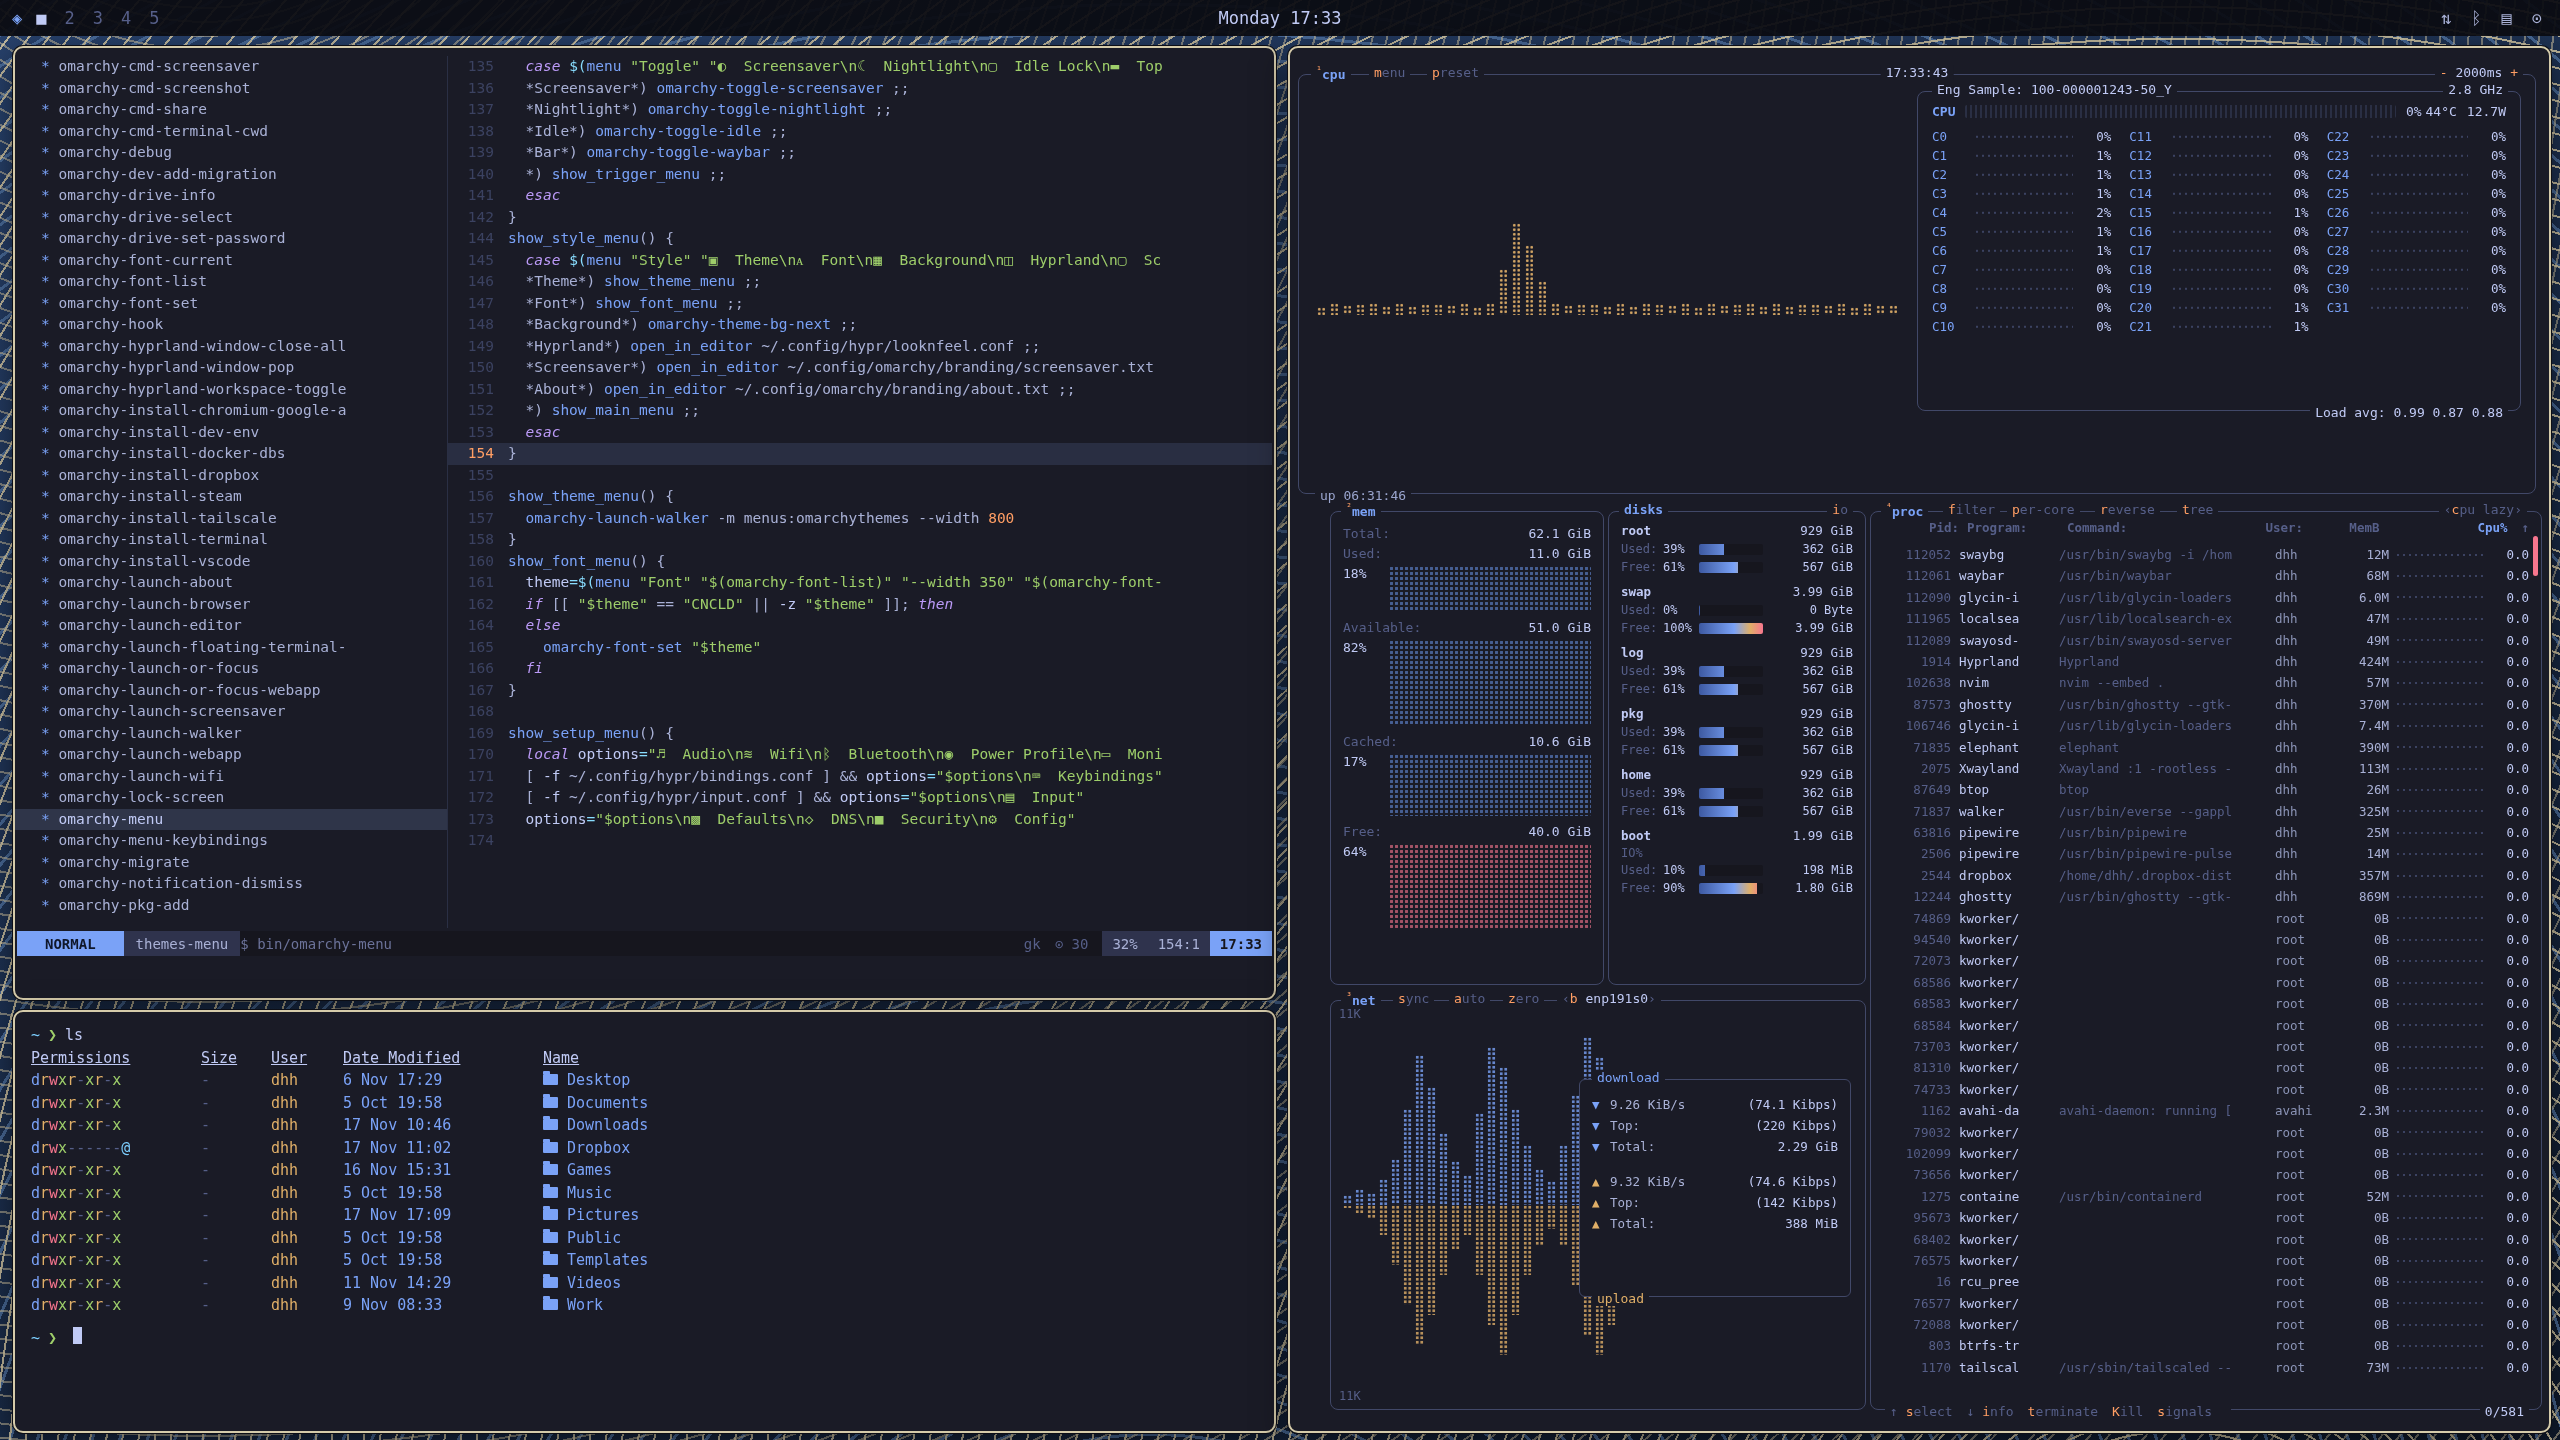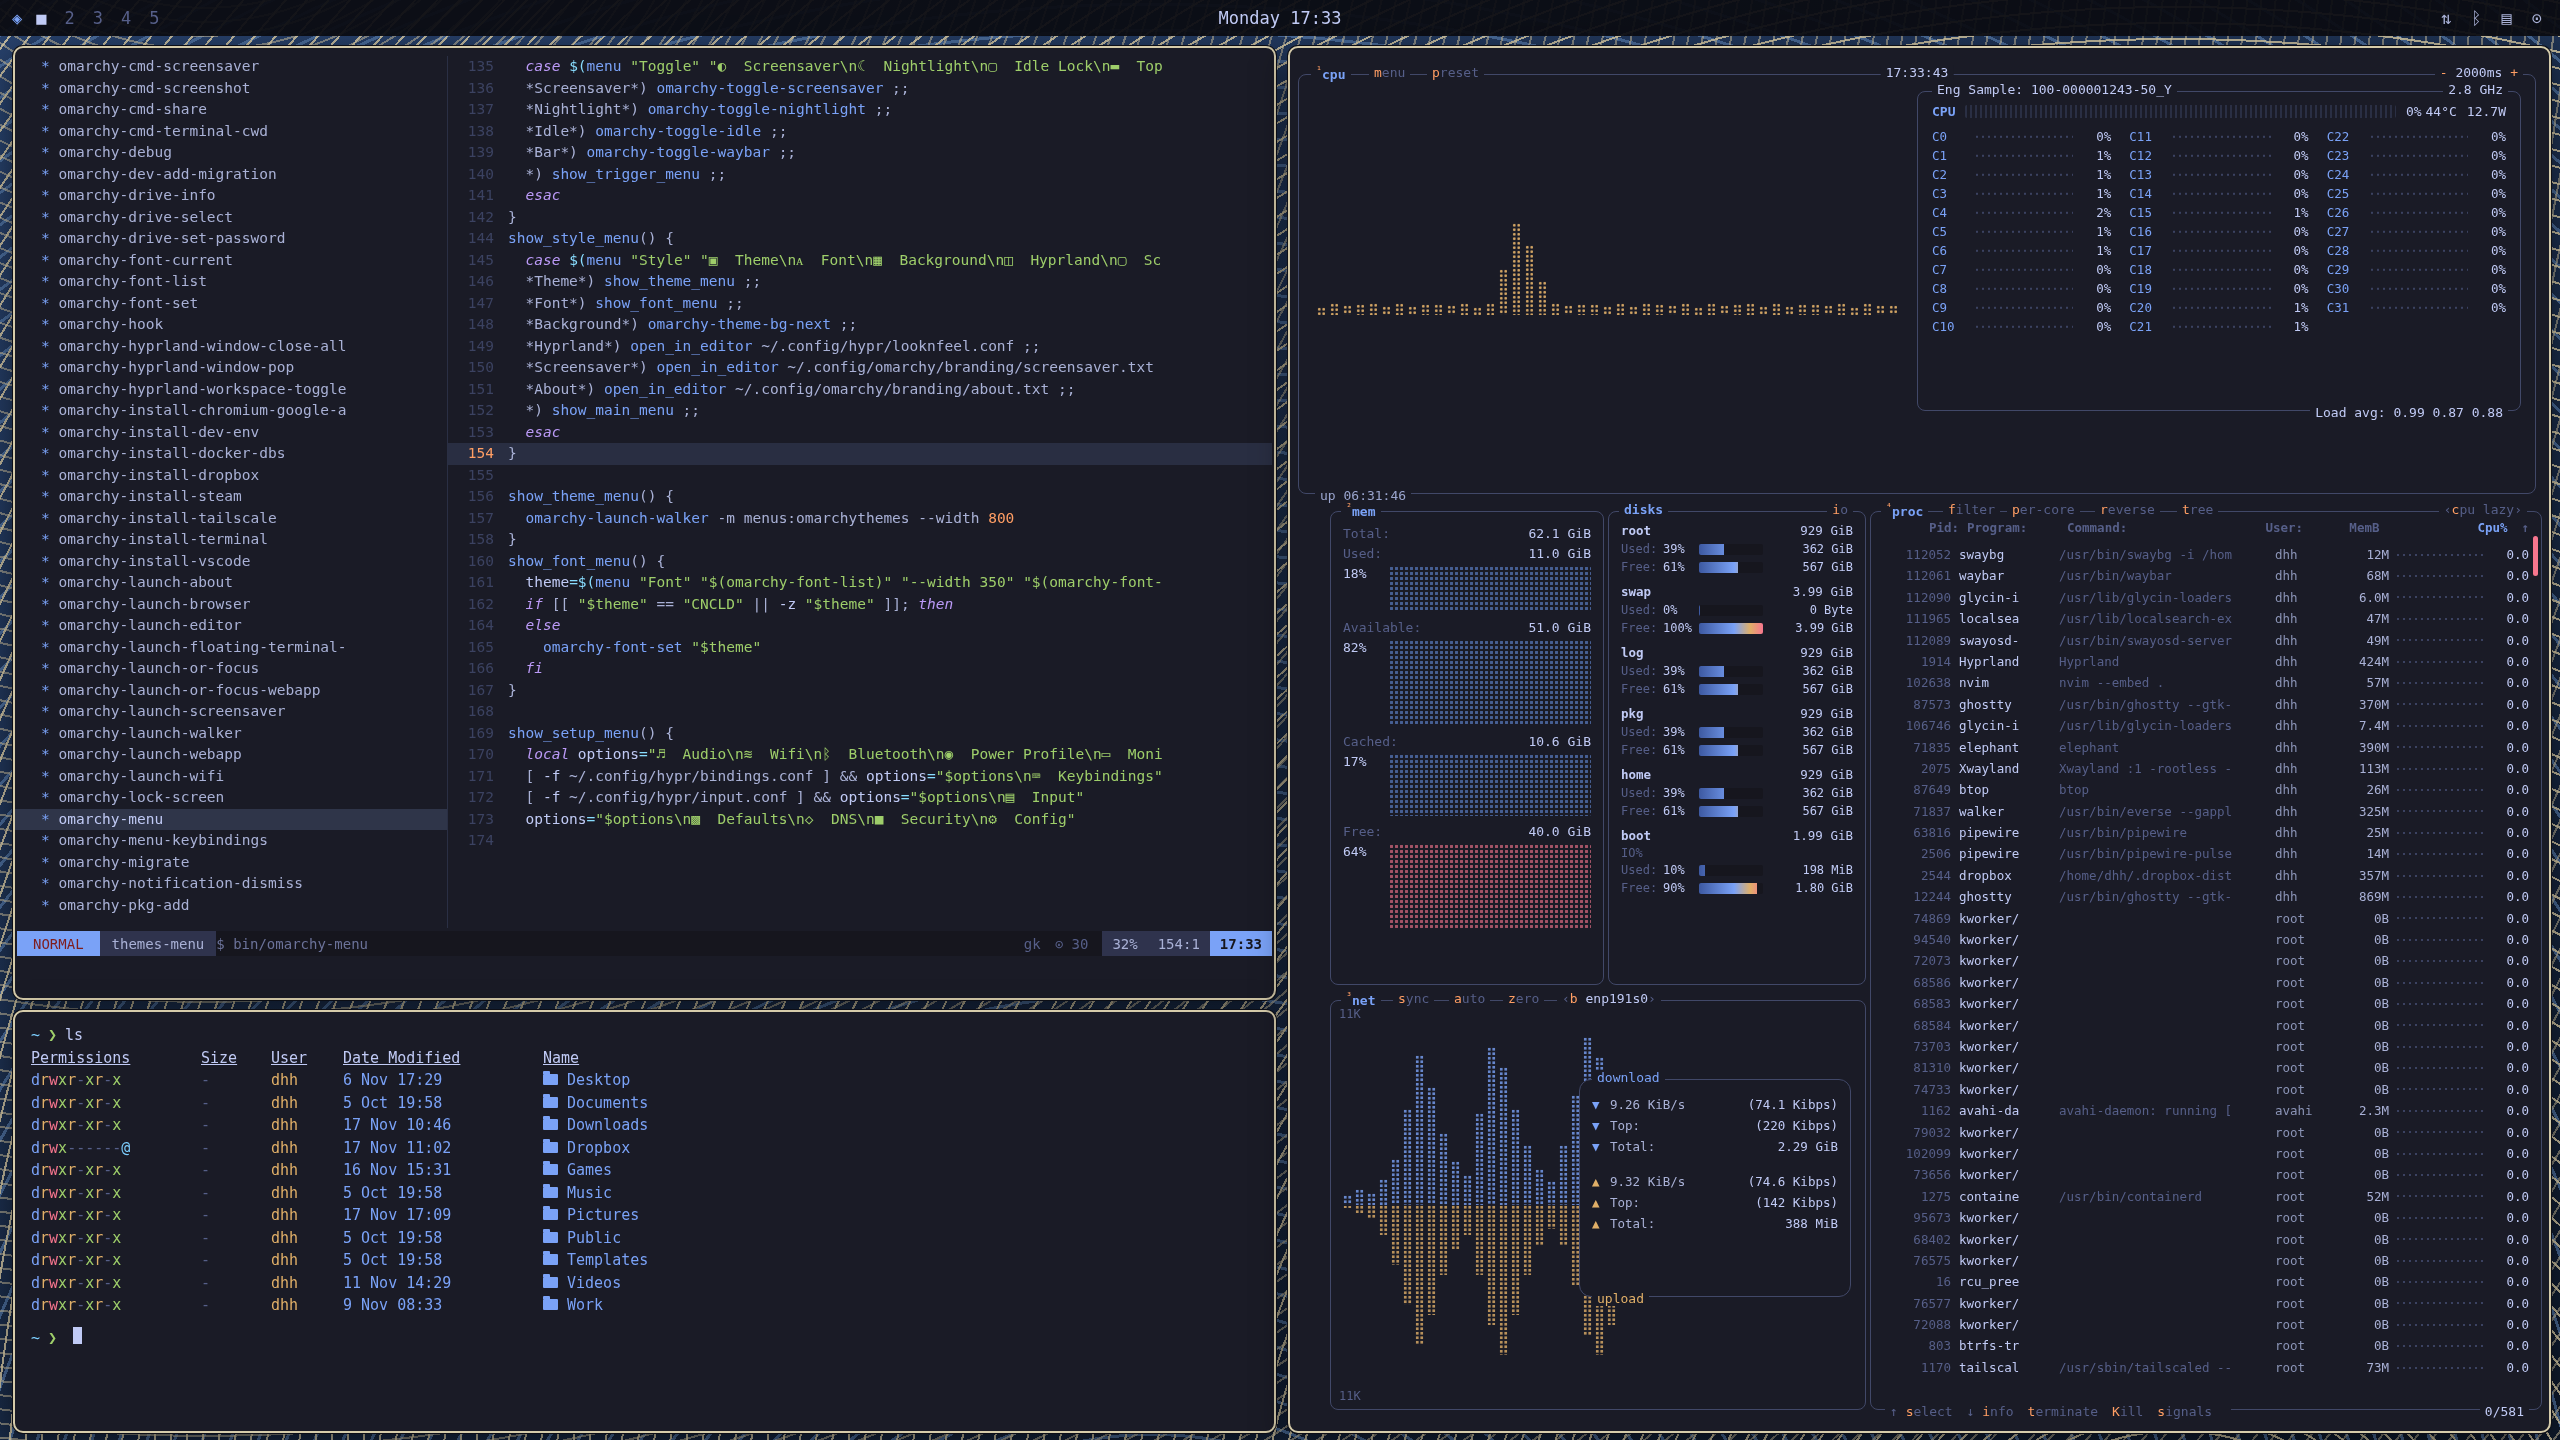--- a/index.html
+++ b/index.html
@@ -39,21 +39,21 @@
   .cl.hl .ln{color:#ff9e64}
   .tok-k{color:#bb9af7;font-style:italic}
   .tok-s{color:#9ece6a}
   .tok-f{color:#7aa2f7}
   .tok-o{color:#89ddff}
   .tok-p{color:#a9b1d6}
   .tok-v{color:#c0caf5}
   .tok-num{color:#ff9e64}
   #statusline{position:absolute;left:2px;right:2px;bottom:42px;height:25px;background:#16161e;
     display:flex;align-items:center;font-size:14px;color:#565f89}
-  #statusline .mode{background:#7aa2f7;color:#7f1d1d;font-weight:normal;padding:0 16px;height:100%;display:flex;align-items:center}
+  #statusline .mode{background:#7aa2f7;color:#0f172a;font-weight:bold;padding:0 28px;height:100%;display:flex;align-items:center}
   #statusline .ctx{background:#2f334d;color:#a9b1d6;padding:0 12px;height:100%;display:flex;align-items:center}
   #statusline .path{color:#6b7299;flex:1}
   #statusline .seg{margin-right:14px}
   #statusline .blk{background:#2f334d;color:#a9b1d6;padding:0 10px;height:100%;display:flex;align-items:center;margin:0}
   #statusline .clockblk{background:#7aa2f7;color:#16161e;font-weight:bold;padding:0 10px;height:100%;display:flex;align-items:center}
   
   #win-shell{left:13px;top:1010px;width:1259px;height:419px;font-size:15px;color:#a9b1d6}
   #win-shell .inner{padding:12px 16px}
   .sline{height:22.5px;line-height:22.5px;white-space:pre;display:flex}
   .sline .cell{display:inline-block}
@@ -118,21 +118,21 @@
   
   #box-net{left:40px;top:952px;width:534px;height:408px}
   #net-scale-top{position:absolute;left:8px;top:6px;color:#565f89;font-size:12px}
   #net-scale-bottom{position:absolute;left:8px;bottom:6px;color:#565f89;font-size:12px}
   #net-graph{position:absolute;left:12px;top:18px;right:10px;bottom:18px}
   #net-down{position:absolute;left:0;right:0;top:0;height:50%;display:flex;align-items:flex-end;overflow:hidden}
   #net-up{position:absolute;left:0;right:0;bottom:0;height:50%;display:flex;align-items:flex-start;overflow:hidden}
   .ncol{width:9px;margin-right:3px;flex:none;border-radius:1px}
   .ncol.down{background-image:radial-gradient(circle,rgba(122,162,247,.8) 1.4px,transparent 1.6px);background-size:4.5px 4.5px}
   .ncol.up{background-image:radial-gradient(circle,rgba(224,175,104,.8) 1.4px,transparent 1.6px);background-size:4.5px 4.5px}
-  #net-sub{position:absolute;left:248px;top:78px;width:270px;height:216px;background:#1a1b26;border:1px solid #414868;border-radius:12px}
+  #net-sub{position:absolute;left:248px;top:78px;width:270px;height:216px;background:#1a1b26;border:1px solid #414868;border-radius:6px}
   #net-sub .rows{padding:14px 12px;font-size:12.5px}
   .net-row{display:flex;height:21px;line-height:21px}
   .net-row .arr-d{color:#7aa2f7;width:18px}
   .net-row .arr-u{color:#e0af68;width:18px}
   .net-row .nl{color:#a9b1d6}
   .net-row .nv{margin-left:auto;color:#c0caf5}
   .net-gap{height:14px}
   
   #box-proc{left:580px;top:463px;width:670px;height:897px}
   #proc-head{display:flex;padding:8px 12px 2px 12px;font-size:12.5px;color:#565f89;font-weight:bold}

